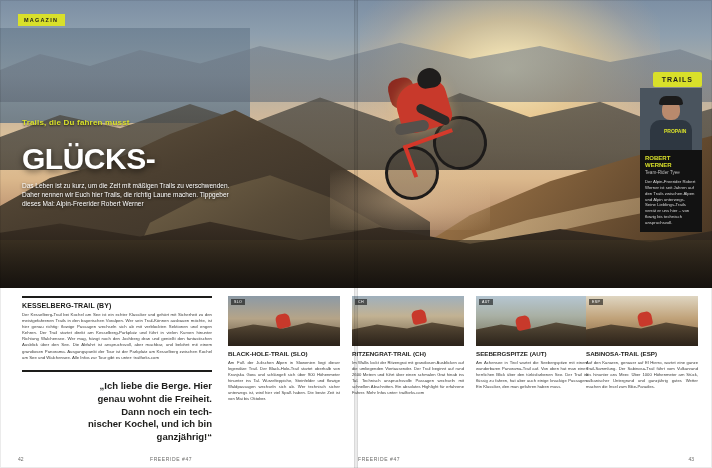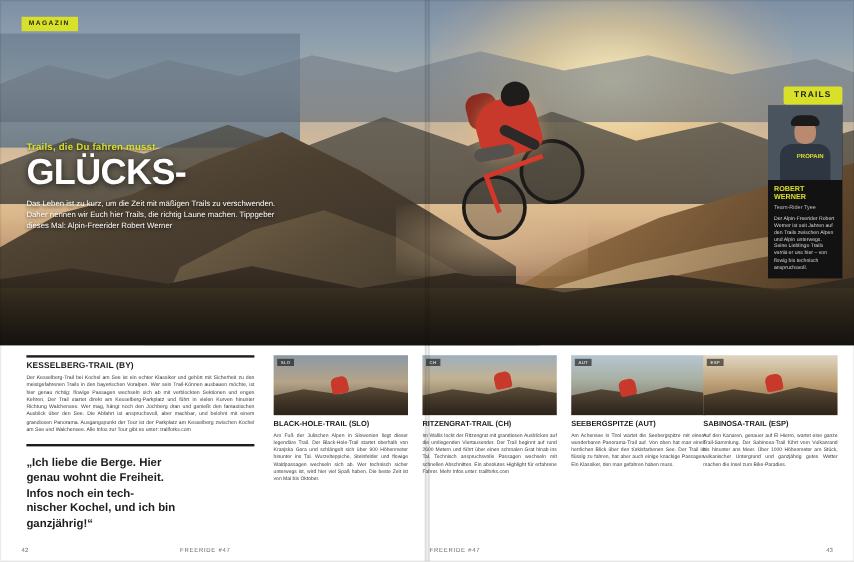--- a/index.html
+++ b/index.html
@@ -128,21 +128,21 @@
   .magazin-tab {
     position: absolute; left: 18px; top: 14px;
     background: #d9e02a; color: #1d1d1b;
     font-size: 5.5px; font-weight: bold; letter-spacing: 1.2px;
     padding: 3px 7px 3px 6px;
   }
   
   .headline-block { position: absolute; left: 22px; top: 118px; width: 235px; color: #fff; }
   .kicker {
     color: #d9e02a; font-size: 8px; font-weight: bold; letter-spacing: .2px;
-    margin-bottom: 3px; text-shadow: 0 1px 2px rgba(0,0,0,.7);
+    margin-bottom: 18px; text-shadow: 0 1px 2px rgba(0,0,0,.7);
   }
   .big-title {
     font-family: "Liberation Sans", sans-serif;
     font-weight: bold; font-size: 30px; line-height: 0.92;
     letter-spacing: -0.5px; text-shadow: 0 2px 6px rgba(0,0,0,.65);
     margin: 0 0 8px 0;
   }
   .standfirst {
     font-size: 6.5px; line-height: 1.45; max-width: 210px;
     text-shadow: 0 1px 3px rgba(0,0,0,.8);
@@ -194,21 +194,21 @@
   .rule { width: 190px; height: 2px; background: #1d1d1b; margin-bottom: 4px; }
   .art-title { font-size: 7px; font-weight: bold; color: #1d1d1b; letter-spacing: .1px; margin-bottom: 3px; }
   .art-body { font-size: 4.3px; line-height: 1.42; color: #3a3a38; text-align: justify; }
   
   .pullquote {
     position: absolute; left: 22px; top: 82px; width: 190px;
     border-top: 2px solid #1d1d1b; padding-top: 8px;
   }
   .pullquote p {
     margin: 0; font-size: 9.5px; line-height: 1.35; font-weight: bold;
-    color: #1d1d1b; text-align: left;
+    color: #1d1d1b; text-align: right;
   }
   
   .cards { position: absolute; left: 228px; top: 8px; width: 470px; }
   .card { position: absolute; width: 112px; }
   .card .thumb { width: 112px; height: 50px; overflow: hidden; position: relative; }
   .card .cap-title { font-size: 6.2px; font-weight: bold; color: #1d1d1b; margin: 46px 0 3px 0; }
   .card .cap-body { font-size: 4.2px; line-height: 1.42; color: #3a3a38; text-align: justify; }
   .thumbwrap { position: relative; height: 50px; }
   .flagtag {
     position: absolute; left: 3px; top: 3px; background: rgba(0,0,0,.55);
@@ -305,21 +305,21 @@
     <div class="lead-col">
       <div class="rule"></div>
       <div class="art-title">KESSELBERG-TRAIL (BY)</div>
       <div class="art-body">Der Kesselberg-Trail bei Kochel am See ist ein echter Klassiker und gehört mit Sicherheit zu den meistgefahrenen Trails in den bayerischen Voralpen. Wer sein Trail-Können ausbauen möchte, ist hier genau richtig: flowige Passagen wechseln sich ab mit verblockten Sektionen und engen Kehren. Der Trail startet direkt am Kesselberg-Parkplatz und führt in vielen Kurven hinunter Richtung Walchensee. Wer mag, hängt noch den Jochberg dran und genießt den fantastischen Ausblick über den See. Die Abfahrt ist anspruchsvoll, aber machbar, und belohnt mit einem grandiosen Panorama. Ausgangspunkt der Tour ist der Parkplatz am Kesselberg zwischen Kochel am See und Walchensee. Alle Infos zur Tour gibt es unter: trailforks.com</div>
     </div>
 
     <div class="pullquote">
       <p>
         <span>„Ich liebe die Berge. Hier</span><br>
         <span>genau wohnt die Freiheit.</span><br>
-        <span>Infos noch ein tech-</span><br>
+        <span>Dann noch ein tech-</span><br>
         <span>nischer Kochel, und ich bin</span><br>
         <span>ganzjährig!“</span>
       </p>
     </div>
 
     <div class="cards">
 
       <div class="card" style="left:0px; top:0px;">
         <div class="thumbwrap">
           <div class="thumb t1">

